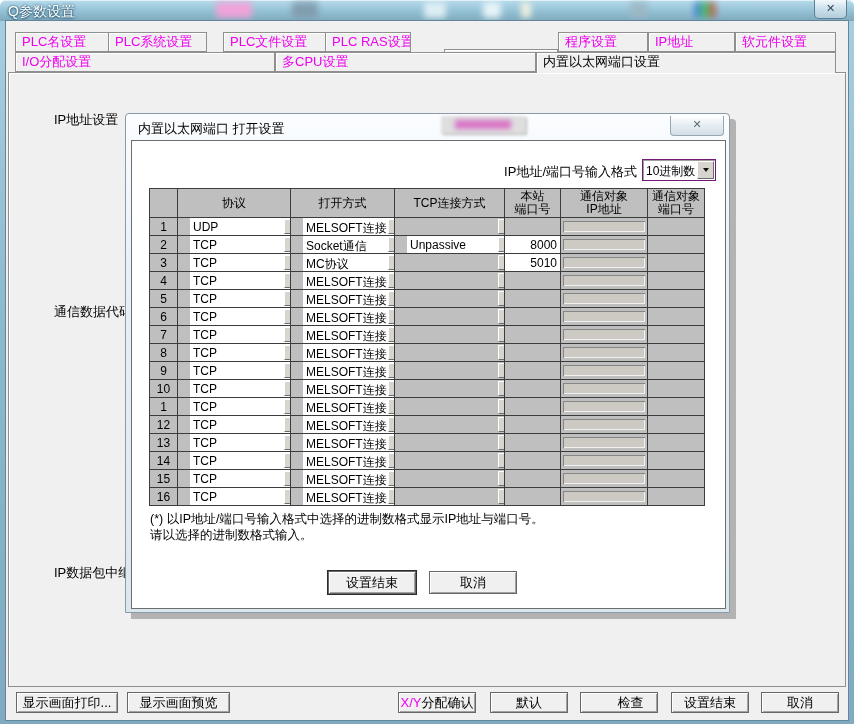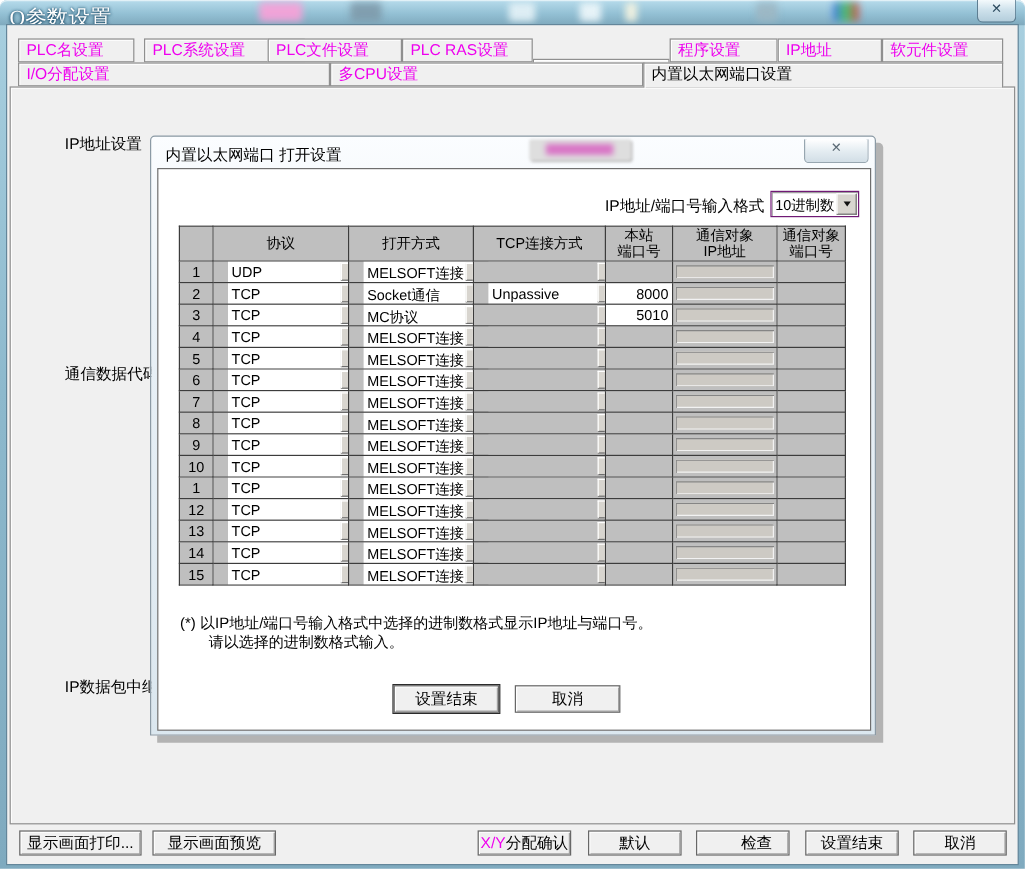--- a/index.html
+++ b/index.html
@@ -4,22 +4,22 @@
 <style>
   html,body{margin:0;padding:0;width:854px;height:724px;overflow:hidden;
     font-family:"Liberation Sans","DejaVu Sans",sans-serif;}
   .window{position:absolute;inset:0;border-radius:6px 6px 0 0;
     background:linear-gradient(180deg,#a9d0e0 0%,#8db9cd 45%,#7faabf 100%);}
   
   .titlebar{position:absolute;left:0;top:0;right:0;height:21px;border-radius:6px 6px 0 0;overflow:hidden;
     background:linear-gradient(180deg,#b7dcec 0%,#93c0d4 55%,#7fa9bd 100%);
     box-shadow:inset 0 1px 0 rgba(255,255,255,.6);}
   .blob{position:absolute;top:2px;height:16px;border-radius:3px;filter:blur(3px);opacity:.85;}
-  .win-title{position:absolute;left:8px;top:3px;font-size:18px;color:#fff;
-    text-shadow:0 1px 3px rgba(10,60,90,.9),0 0 2px rgba(10,60,90,.8);font-family:Liberation Serif, serif;}
+  .win-title{position:absolute;left:8px;top:3px;font-size:14px;color:#fff;
+    text-shadow:0 1px 3px rgba(10,60,90,.9),0 0 2px rgba(10,60,90,.8);}
   .win-close{position:absolute;right:7px;top:0;width:31px;height:18px;border-radius:0 0 5px 5px;
     background:linear-gradient(180deg,#f4fafc,#cfe2ec 45%,#b3cddb);border:1px solid #5e7e92;border-top:none;
     color:#2d4c60;font-size:11px;font-weight:bold;text-align:center;line-height:17px;cursor:pointer;}
   
   .client{position:absolute;left:6px;top:21px;right:6px;bottom:4px;background:#f0f0f0;
     box-shadow:0 0 0 1px #64869a;}
   
   .tabctrl{position:absolute;left:2px;top:11px;width:838px;height:655px;}
   .tab{position:absolute;box-sizing:border-box;height:20px;background:#f0f0f0;border:1px solid #8f8f8f;
     box-shadow:inset 1px 1px 0 #ffffff;color:#ee00ee;font-size:13px;line-height:18px;padding-left:6px;
@@ -95,23 +95,23 @@
     <div class="blob" style="left:630px;width:18px;background:#9db6c2;"></div>
     <div class="blob" style="left:694px;width:22px;background:linear-gradient(90deg,#3b6ff0,#3fc05a,#e04040);"></div>
     <span class="win-title">Q参数设置</span>
     <div class="win-close">✕</div>
   </div>
 
   <div class="client">
     <div class="tabctrl">
 
       <div class="tab" style="left:7px;top:0;width:97px;">PLC名设置</div>
-      <div class="tab" style="left:112px;top:0;width:134px;">PLC系统设置</div>
+      <div class="tab" style="left:100px;top:0;width:99px;">PLC系统设置</div>
       <div class="tab" style="left:215px;top:0;width:112px;">PLC文件设置</div>
-      <div class="tab" style="left:327px;top:0;width:109px;">PLC RAS设置</div>
+      <div class="tab" style="left:317px;top:0;width:86px;">PLC RAS设置</div>
       <div class="tab" style="left:436px;top:17px;width:114px;">引导文件设置</div>
       <div class="tab" style="left:550px;top:0;width:90px;">程序设置</div>
       <div class="tab" style="left:640px;top:0;width:87px;">IP地址</div>
       <div class="tab" style="left:727px;top:0;width:101px;">软元件设置</div>
 
       <div class="tab" style="left:7px;top:20px;width:260px;">I/O分配设置</div>
       <div class="tab" style="left:267px;top:20px;width:261px;">多CPU设置</div>
       <div class="tab active" style="left:528px;top:20px;width:300px;">内置以太网端口设置</div>
       <div class="page"></div>
     </div>
@@ -675,24 +675,56 @@
                       <i></i>
                     </span>
                   </div>
                 </td>
                 <td class="c-port"></td>
                 <td class="c-ip">
                   <div class="inset"></div>
                 </td>
                 <td class="c-p2"></td>
               </tr>
+              <tr>
+                <td class="c-num">16</td>
+                <td>
+                  <div class="combo">
+                    <span class="ct">TCP</span>
+                    <span class="combo-arrow">
+                      <i></i>
+                    </span>
+                  </div>
+                </td>
+                <td>
+                  <div class="combo">
+                    <span class="ct">MELSOFT连接</span>
+                    <span class="combo-arrow">
+                      <i></i>
+                    </span>
+                  </div>
+                </td>
+                <td>
+                  <div class="combo disabled">
+                    <span class="ct"></span>
+                    <span class="combo-arrow">
+                      <i></i>
+                    </span>
+                  </div>
+                </td>
+                <td class="c-port"></td>
+                <td class="c-ip">
+                  <div class="inset"></div>
+                </td>
+                <td class="c-p2"></td>
+              </tr>
             </tbody>
         </table>
 
         <div class="note" style="top:370px;">(*) 以IP地址/端口号输入格式中选择的进制数格式显示IP地址与端口号。</div>
-        <div class="note" style="top:386px;margin-left:24px;">请以选择的进制数格式输入。</div>
+        <div class="note" style="top:386px;">请以选择的进制数格式输入。</div>
 
         <div class="btn dlg-btn default" style="left:196px;">设置结束</div>
         <div class="btn dlg-btn" style="left:297px;">取消</div>
       </div>
     </div>
   </div>
 </div>
 
 </body></html>

